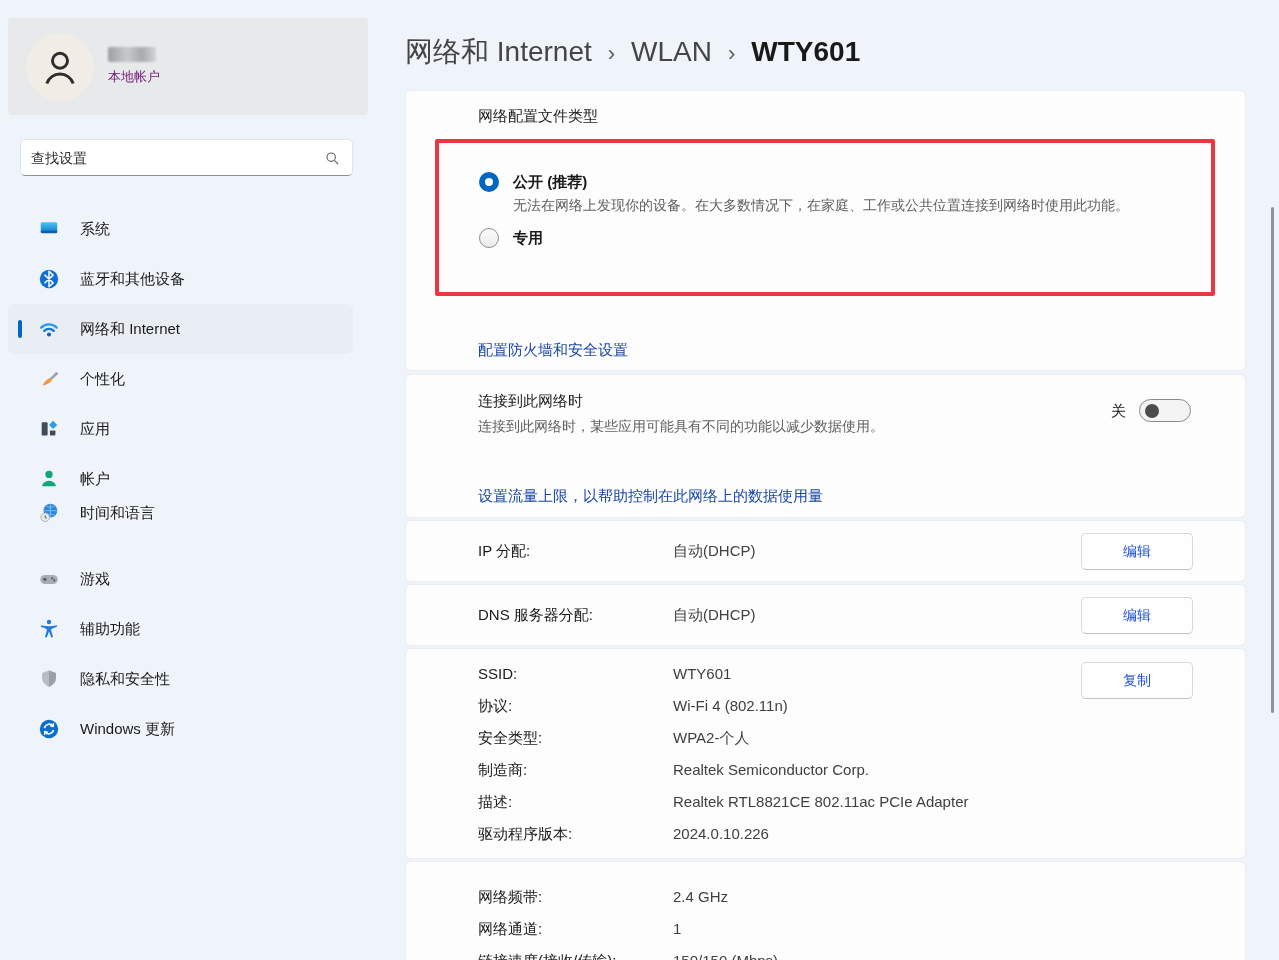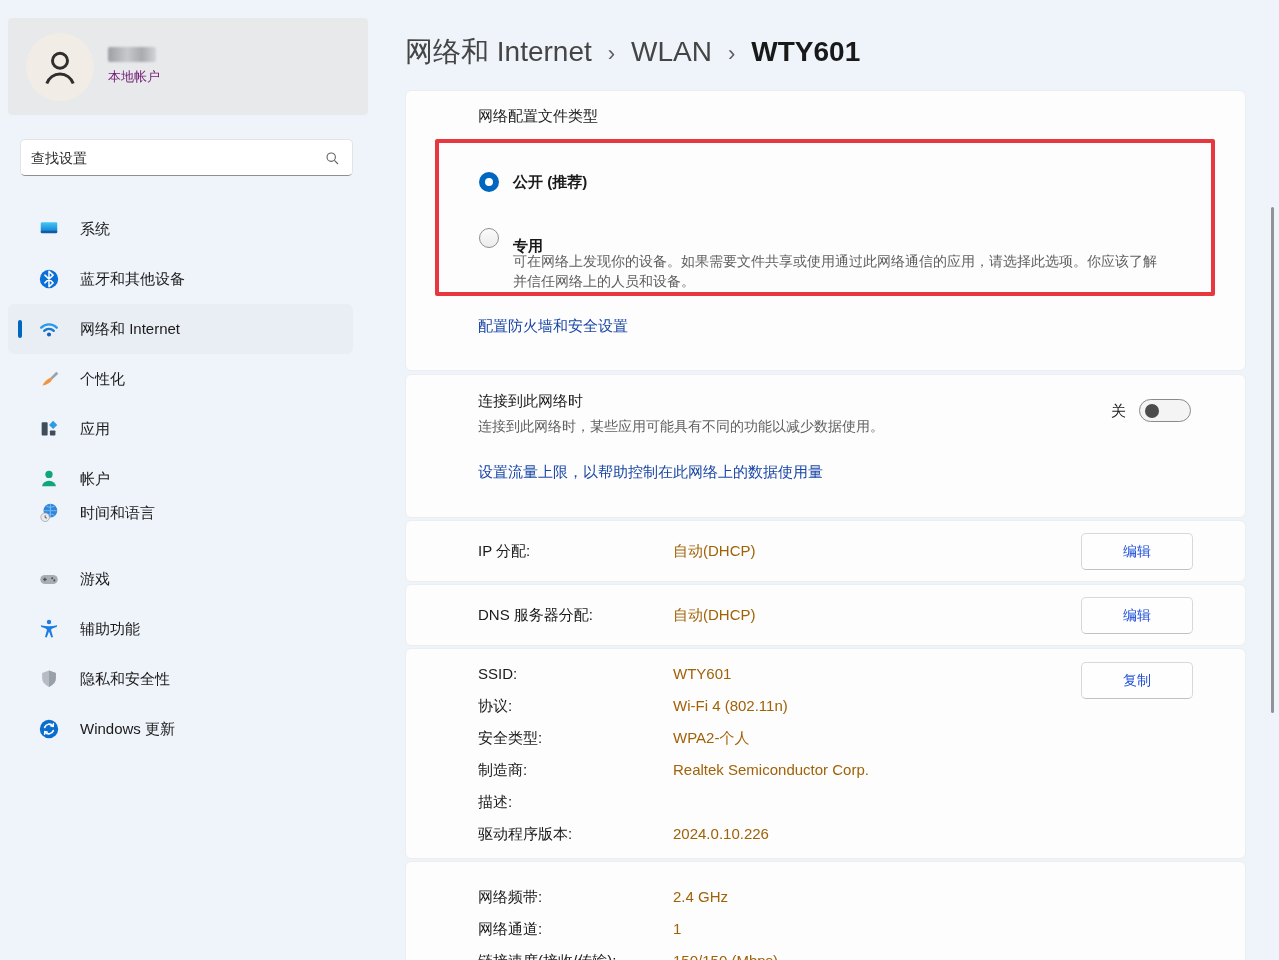--- a/index.html
+++ b/index.html
@@ -42,23 +42,23 @@
   .bc-cur { color:#191919; font-weight:bold; }
   
   .card { position:absolute; left:405px; width:841px; background:#fdfdfe;
     border:1px solid #ebedf0; border-radius:6px; }
   .sec-title { position:absolute; font-size:15px; color:#1b1b1b; }
   .radio { position:absolute; width:20px; height:20px; border-radius:50%; }
   .radio.on { border:6px solid #0067c0; background:#fff; }
   .radio.off { border:1px solid #8f8f8f; background:linear-gradient(#fbfbfb,#ececec); }
   .opt-label { position:absolute; font-size:15px; font-weight:600; color:#191919; line-height:22px; }
   .opt-desc { position:absolute; font-size:14px; color:#5f5f5f; line-height:20px; width:652px; }
-  .link { position:absolute; font-size:15px; color:#1a47a5; text-decoration:none; cursor:pointer; }
+  .link { position:absolute; font-size:15px; color:#1a47a5; text-decoration:none; cursor:pointer;margin-top:24px; }
   .kv-l { position:absolute; font-size:15px; color:#1a1a1a; white-space:nowrap; }
-  .kv-v { position:absolute; font-size:15px; color:#a16207; white-space:nowrap; }
+  .kv-v { position:absolute; font-size:15px; color:#404040; white-space:nowrap; }
   .btn { position:absolute; width:112px; height:37px; background:#fefefe;
     border:1px solid #d8d8d8; border-bottom-color:#c2c2c2; border-radius:5px;
     font-size:14px; color:#1d4ed8; font-family:inherit; cursor:pointer; }
   .toggle { position:absolute; width:52px; height:23px; border:1px solid #8a8a8a;
     border-radius:12px; background:#f4f4f4; cursor:pointer; }
   .knob { position:absolute; left:5px; top:3.5px; width:14px; height:14px;
     border-radius:50%; background:#4c4c4c; }
   .toggle-state { position:absolute; font-size:15px; color:#1a1a1a; }
   .annotation-box { position:absolute; left:435px; top:139px; width:780px; height:157px;
     border:4px solid #e8383f; border-radius:2px; z-index:30; pointer-events:none; }
@@ -223,24 +223,24 @@
   <span class="bc-seg">WLAN</span>
   <span class="bc-sep">›</span>
   <span class="bc-cur">WTY601</span>
 </div>
 
 <section class="card" style="top:90px;height:281px">
   <div class="sec-title" style="left:72px;top:16px">网络配置文件类型</div>
 
   <div class="radio on" style="left:73px;top:81px"></div>
   <div class="opt-label" style="left:107px;top:80px">公开 (推荐)</div>
+  <div class="opt-desc" style="left:107px;top:104px">无法在网络上发现你的设备。在大多数情况下，在家庭、工作或公共位置连接到网络时使用此功能。</div>
 
   <div class="radio off" style="left:73px;top:137px"></div>
-  <div class="opt-label" style="left:107px;top:144px">专用</div>
-  <div class="opt-desc" style="left:107px;top:160px">可在网络上发现你的设备。如果需要文件共享或使用通过此网络通信的应用，请选择此选项。你应该了解并信任网络上的人员和设备。</div>
+  <div class="opt-label" style="left:107px;top:136px">专用</div>
 
   <a class="link" style="left:72px;top:226px">配置防火墙和安全设置</a>
 </section>
 
 <div class="annotation-box"></div>
 
 <section class="card" style="top:374px;height:144px">
   <div class="sec-title" style="left:72px;top:17px">连接到此网络时</div>
   <div class="opt-desc" style="left:72px;top:41px">连接到此网络时，某些应用可能具有不同的功能以减少数据使用。</div>
   <div class="toggle-state" style="left:705px;top:27px">关</div>
@@ -265,20 +265,21 @@
 <section class="card" style="top:648px;height:211px">
   <div class="kv-l" style="left:72px;top:16px">SSID:</div>
   <div class="kv-v" style="left:267px;top:16px">WTY601</div>
   <div class="kv-l" style="left:72px;top:48px">协议:</div>
   <div class="kv-v" style="left:267px;top:48px">Wi-Fi 4 (802.11n)</div>
   <div class="kv-l" style="left:72px;top:80px">安全类型:</div>
   <div class="kv-v" style="left:267px;top:80px">WPA2-个人</div>
   <div class="kv-l" style="left:72px;top:112px">制造商:</div>
   <div class="kv-v" style="left:267px;top:112px">Realtek Semiconductor Corp.</div>
   <div class="kv-l" style="left:72px;top:144px">描述:</div>
+  <div class="kv-v" style="left:267px;top:144px">Realtek RTL8821CE 802.11ac PCIe Adapter</div>
   <div class="kv-l" style="left:72px;top:176px">驱动程序版本:</div>
   <div class="kv-v" style="left:267px;top:176px">2024.0.10.226</div>
   <button class="btn" style="left:675px;top:13px">复制</button>
 </section>
 
 <section class="card" style="top:861px;height:124px">
   <div class="kv-l" style="left:72px;top:26px">网络频带:</div>
   <div class="kv-v" style="left:267px;top:26px">2.4 GHz</div>
   <div class="kv-l" style="left:72px;top:58px">网络通道:</div>
   <div class="kv-v" style="left:267px;top:58px">1</div>

